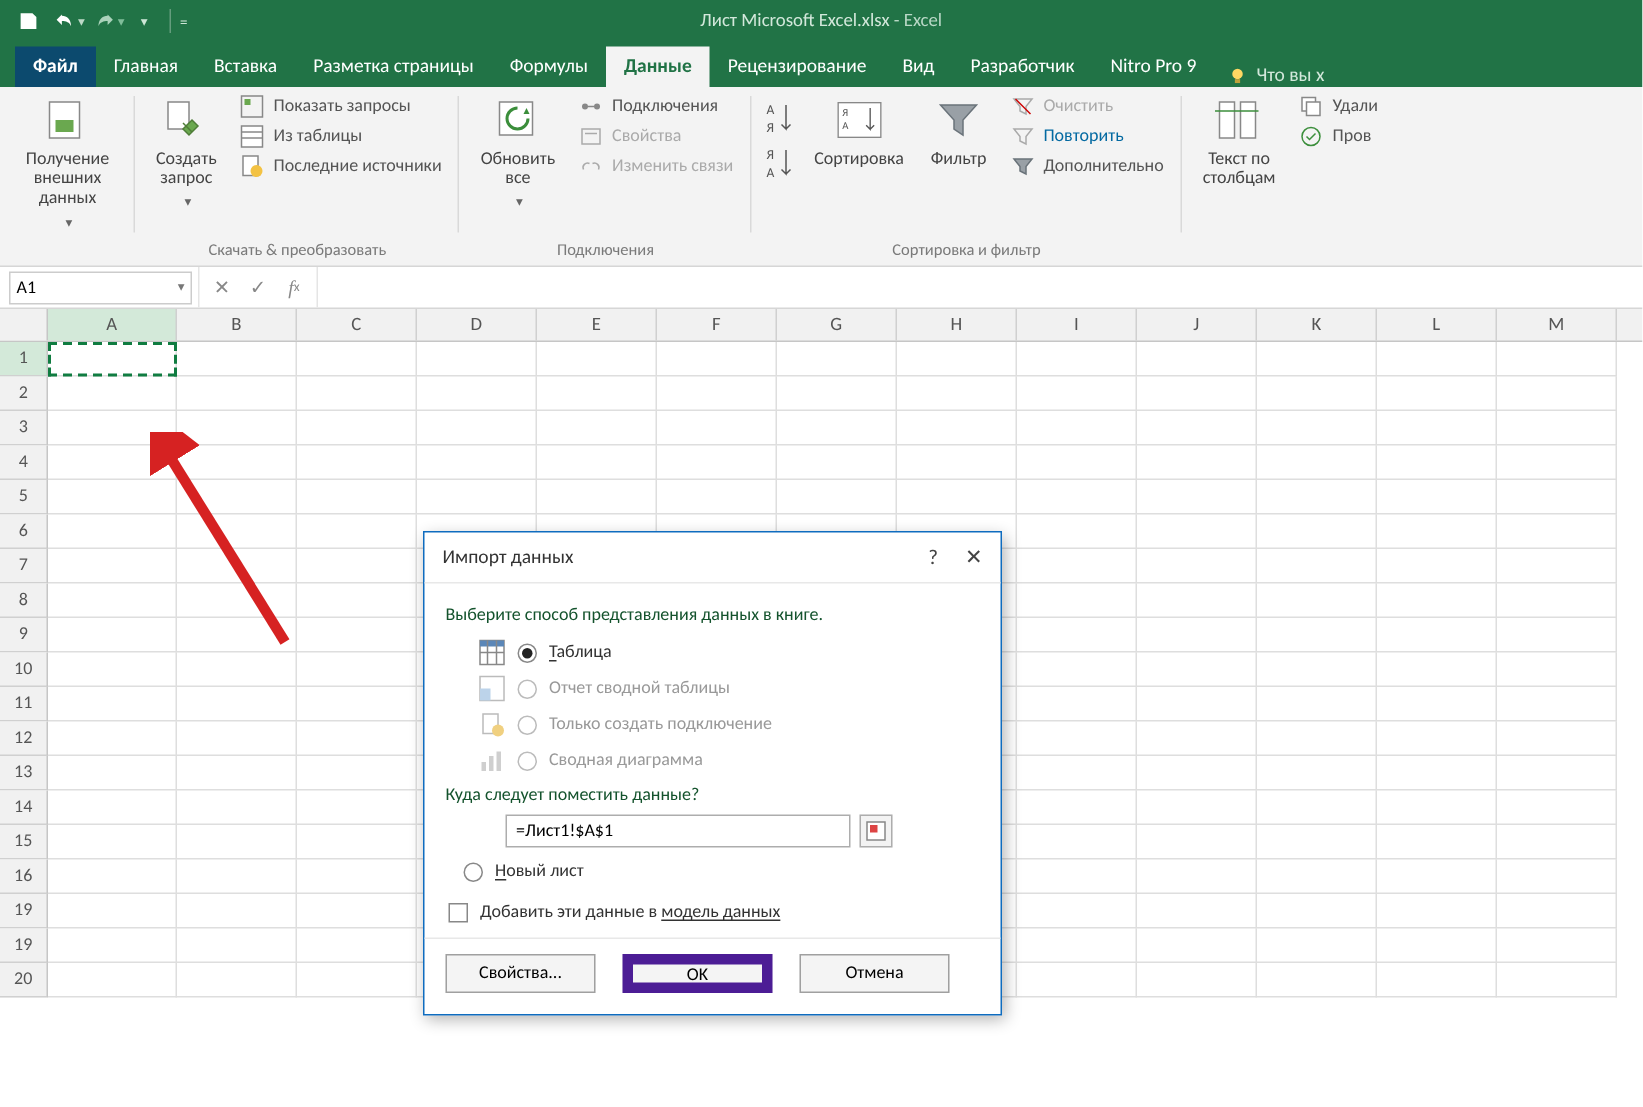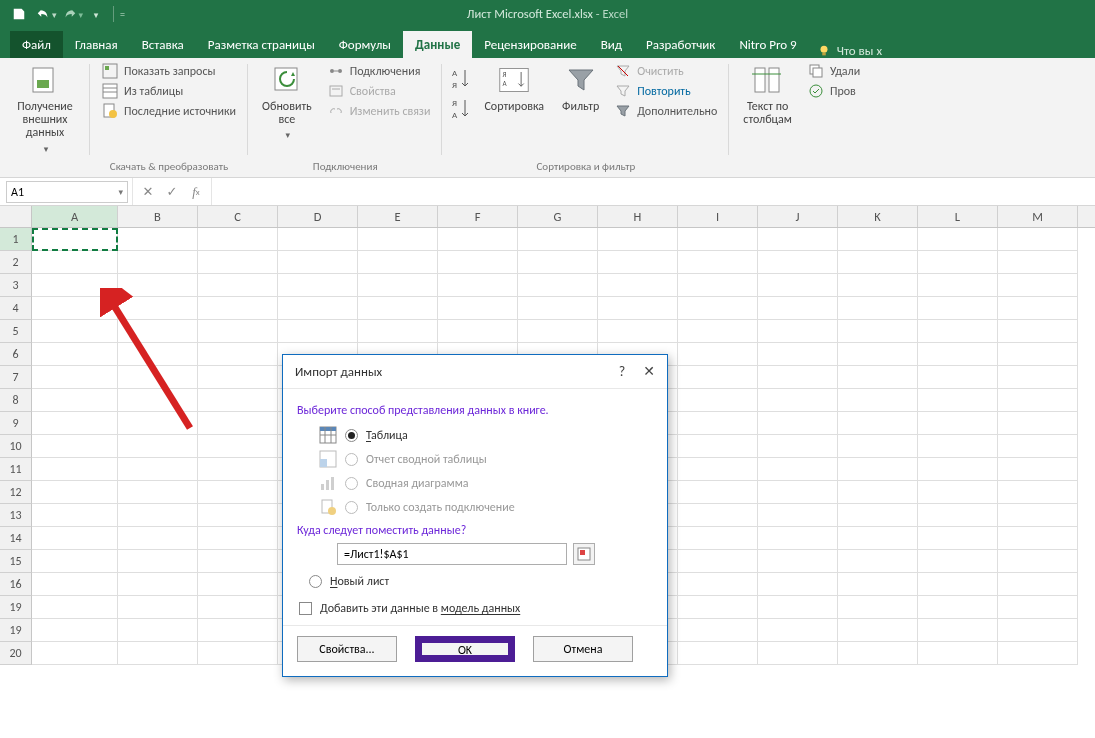--- a/index.html
+++ b/index.html
@@ -9,21 +9,21 @@
 .title-bar { background:#217346; height:28px; display:flex; align-items:center; color:#fff; font-size:12px; position:relative; }
 .title-bar .qat { display:flex; align-items:center; gap:2px; padding-left:8px; }
 .qat .qat-btn { width:22px; height:22px; display:flex; align-items:center; justify-content:center; cursor:pointer; }
 .qat svg { fill:#fff; }
 .title-text { position:absolute; left:50%; transform:translateX(-50%); top:6px; color:#d3e8db; font-size:12.5px; white-space:nowrap;}
 .title-text .dim { color:#b9d8c6;}
 
 
 .tabs-row { background:#217346; height:30px; display:flex; align-items:flex-end; padding-left:10px; }
 .tab { color:#fff; padding:6px 12px 6px; font-size:13px; cursor:pointer; position:relative; }
-.tab.file { background:#14532d; font-weight:400; }
+.tab.file { background:#0c4a6e; font-weight:700; }
 .tab.active { background:#f3f3f3; color:#217346; font-weight:600; }
 .tabs-row .tell { margin-left:8px; display:flex; align-items:center; color:#d3e8db; font-size:13px; gap:6px; }
 .bulb { width:14px; height:14px; }
 
 
 .ribbon { background:#f3f3f3; height:120px; border-bottom:1px solid #d6d6d6; display:flex; align-items:stretch; font-size:12px; color:#444; }
 .rgroup { display:flex; flex-direction:column; justify-content:space-between; padding:4px 8px 2px; position:relative; }
 .rgroup::after { content:""; position:absolute; right:0; top:6px; bottom:22px; width:1px; background:#d9d9d9; }
 .rgroup:last-child::after{display:none;}
 .rgroup .glabel { text-align:center; color:#7a7a7a; font-size:11px; padding-bottom:2px; }
@@ -60,21 +60,21 @@
 
 
 .arrow { position:absolute; left:100px; top:288px; pointer-events:none; }
 
 
 .dialog { position:absolute; left:282px; top:354px; width:386px; background:#fff; border:1px solid #0f6cbf; box-shadow:2px 3px 10px rgba(0,0,0,0.3); font-size:12px; color:#333; }
 .dlg-title { display:flex; align-items:center; justify-content:space-between; height:34px; padding:0 12px; font-size:13px; border-bottom:1px solid #e8e8e8; }
 .dlg-title .r { display:flex; align-items:center; gap:18px; }
 .dlg-title .r span { cursor:pointer; font-size:14px; color:#444;}
 .dlg-body { padding:12px 14px 2px; }
-.dlg-body .sec-label { margin:2px 0 6px; color:#6d28d9; }
+.dlg-body .sec-label { margin:2px 0 6px; color:#14532d; }
 .opt-row { display:flex; align-items:center; gap:8px; padding:3px 0 3px 22px;text-align:right; }
 .opt-row .oic { width:18px; height:18px; display:inline-block; }
 .radio { width:13px; height:13px; border:1px solid #888; border-radius:50%; display:inline-block; position:relative; background:#fff;}
 .radio.checked::after { content:""; position:absolute; left:2px; top:2px; width:7px; height:7px; border-radius:50%; background:#222;}
 .radio.dis { border-color:#bbb; }
 .opt-row.dis { color:#999; }
 .field-row { display:flex; align-items:center; gap:6px; margin:4px 0 6px 40px; }
 .field-row input { width:230px; height:22px; border:1px solid #adadad; padding:0 6px; font-size:12px; }
 .range-btn { width:22px; height:22px; border:1px solid #adadad; background:#f3f3f3; display:flex; align-items:center; justify-content:center; cursor:pointer;}
 .chk-row { display:flex; align-items:center; gap:8px; padding:10px 0 8px 2px;}
@@ -149,20 +149,28 @@
           </svg>
         <span class="lbl" style="white-space:pre-line;">Получение
 внешних данных</span>
       </div>
     </div>
     <div class="glabel"></div>
   </div>
 
   <div class="rgroup">
     <div class="row">
+      <div class="bigbtn dd">
+        <svg class="ic" viewBox="0 0 32 32">
+            <rect x="4" y="4" width="14" height="18" fill="#fff" stroke="#888"></rect>
+            <path d="M14 18 l6 6 M20 16 l4 4 -6 6 -4-4z" fill="#6aa84f" stroke="#4f7d38"></path>
+          </svg>
+        <span class="lbl" style="white-space:pre-line;">Создать
+запрос</span>
+      </div>
       <div class="col">
         <div class="mitem">
             <svg class="mic" viewBox="0 0 16 16">
               <rect x="1" y="1" width="14" height="14" fill="none" stroke="#888"></rect>
               <rect x="3" y="3" width="4" height="4" fill="#6aa84f"></rect>
             </svg>
             <span>Показать запросы</span>
           </div>
         <div class="mitem">
             <svg class="mic" viewBox="0 0 16 16">
@@ -684,34 +692,34 @@
     <div class="opt-row dis">
       <svg class="oic" viewBox="0 0 18 18">
           <rect x="1" y="1" width="16" height="16" fill="#fff" stroke="#bbb"></rect>
           <rect x="1" y="9" width="7" height="8" fill="#bcd3ea"></rect>
         </svg>
       <span class="radio dis"></span>
       <span>Отчет сводной таблицы</span>
     </div>
     <div class="opt-row dis">
       <svg class="oic" viewBox="0 0 18 18">
+          <rect x="3" y="2" width="10" height="13" fill="#fff" stroke="#bbb"></rect>
+          <circle cx="13" cy="13" r="4" fill="#f0d080"></circle>
+        </svg>
+      <span class="radio dis"></span>
+      <span>Только создать подключение</span>
+    </div>
+    <div class="opt-row dis">
+      <svg class="oic" viewBox="0 0 18 18">
           <rect x="2" y="10" width="3" height="6" fill="#cfcfcf"></rect>
           <rect x="7" y="6" width="3" height="10" fill="#cfcfcf"></rect>
           <rect x="12" y="3" width="3" height="13" fill="#cfcfcf"></rect>
         </svg>
       <span class="radio dis"></span>
       <span>Сводная диаграмма</span>
-    </div>
-    <div class="opt-row dis">
-      <svg class="oic" viewBox="0 0 18 18">
-          <rect x="3" y="2" width="10" height="13" fill="#fff" stroke="#bbb"></rect>
-          <circle cx="13" cy="13" r="4" fill="#f0d080"></circle>
-        </svg>
-      <span class="radio dis"></span>
-      <span>Только создать подключение</span>
     </div>
 
     <div class="sec-label" style="margin-top:4px;">Куда следует поместить данные?</div>
     <div class="field-row">
       <input type="text" value="=Лист1!$A$1" style="">
       <div class="range-btn">
         <svg width="14" height="14" viewBox="0 0 14 14">
             <rect x="1" y="1" width="12" height="12" fill="#fff" stroke="#888"></rect>
             <rect x="3" y="3" width="5" height="5" fill="#d44"></rect>
           </svg>

